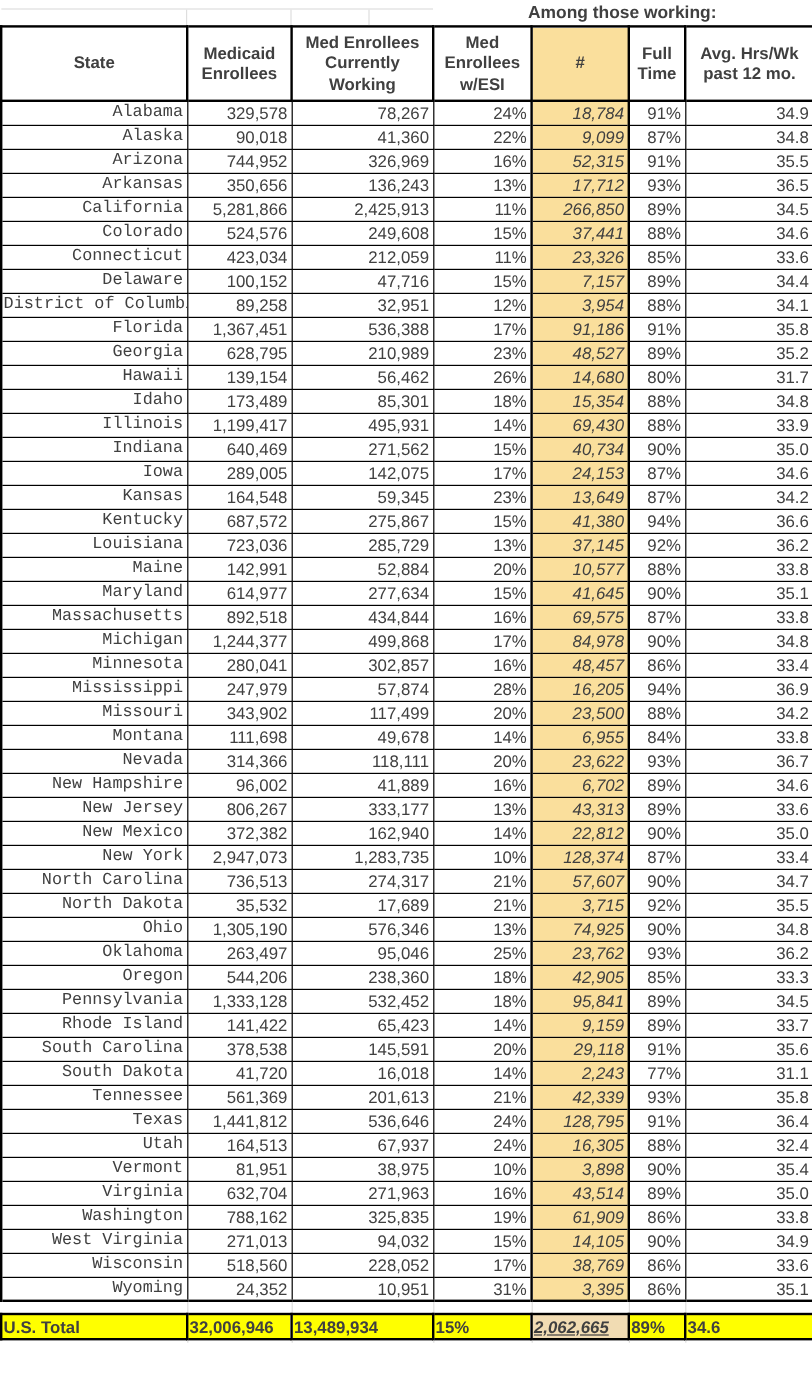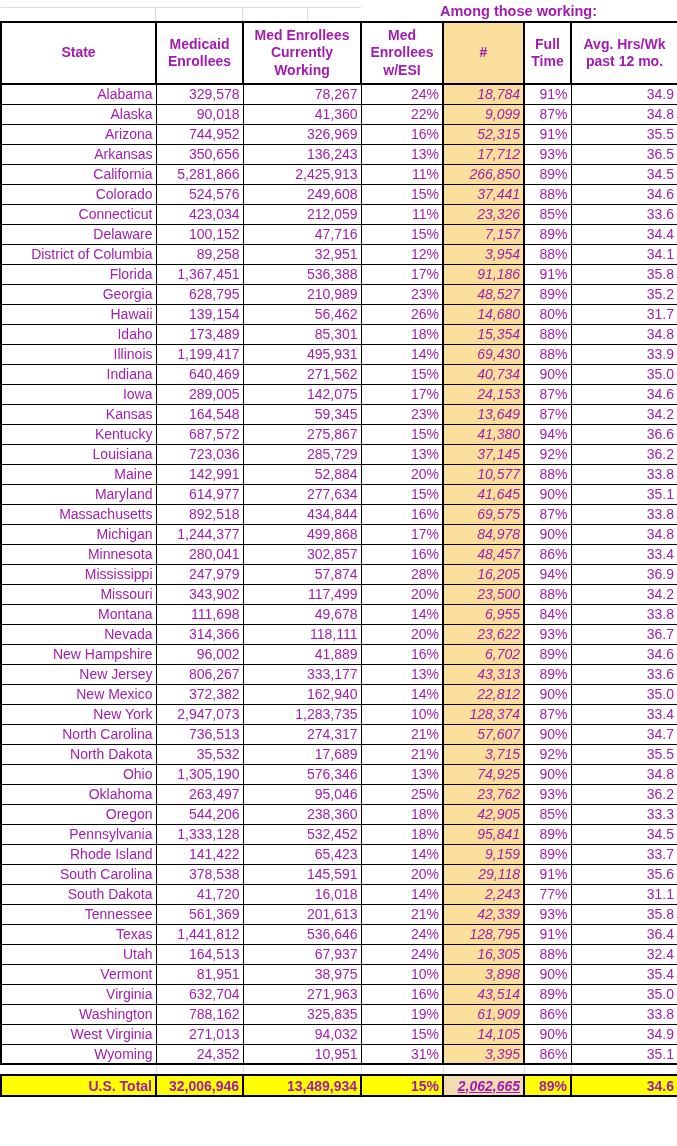--- a/index.html
+++ b/index.html
@@ -1,18 +1,18 @@
 <!DOCTYPE html>
 <html><head>
 <meta charset="utf-8">
 <style>
   html,body{margin:0;padding:0;background:#ffffff;}
   .sheet{
     width:677px;height:1146px;background:#ffffff;overflow:hidden;
-    font-family:"Liberation Sans",sans-serif;color:#a21caf;
+    font-family:"Liberation Sans",sans-serif;color:#404040;
   }
   table{
     border-collapse:collapse;table-layout:fixed;width:677px;
     font-family:"Liberation Sans",sans-serif;font-size:14px;
   }
   td,th{overflow:hidden;box-sizing:border-box;padding:0 3px 0 1px;}
 
   
   tr.toprow th{border:none;height:22px;background:#fff;font-weight:bold;}
   th.ghost{position:relative;padding:0;}
@@ -28,34 +28,34 @@
     border:2px solid #000;height:62px;text-align:center;vertical-align:middle;
     font-weight:bold;white-space:pre-line;line-height:1.25;background:#fff;padding:0 2px;
   }
   tr.hdr th.c-hash{background:#FADF9C;}
 
   
   tbody td{
     border:1px solid #000;height:20px;text-align:right;vertical-align:middle;
     background:#fff;white-space:nowrap;
   }
-  tbody td:first-child{border-left:2px solid #000;}
+  tbody td:first-child{border-left:2px solid #000;font-family:Liberation Mono, monospace;}
   tbody td:last-child{border-right:2px solid #3b82f6;}
   td.c-hash{
     border-left:2px solid #000;border-right:2px solid #000;
     background:#FADF9C;font-style:italic;
   }
 
   
   tr.gap td{border:none;border-top:2px solid #000;border-right:1px solid #dedede;
     height:11px;background:#fff;}
   
   tr.total td{
     border:2px solid #000;height:21px;background:#FFFF00;font-weight:bold;
-    text-align:right;vertical-align:middle;white-space:nowrap;
+    text-align:left;vertical-align:middle;white-space:nowrap;
   }
   tr.total td.c-hash{background:#F1DCB3;font-style:italic;text-decoration:underline;}
   
   tr.bottomgap td{border:none;border-right:1px solid #dedede;height:3px;background:#fff;}
 </style>
 </head>
 <body>
 
 <div class="sheet">
   <table>
@@ -522,20 +522,29 @@
         <tr>
           <td class="c-state">West Virginia</td>
           <td class="c-num">271,013</td>
           <td class="c-num">94,032</td>
           <td class="c-pct">15%</td>
           <td class="c-hash">14,105</td>
           <td class="c-pct">90%</td>
           <td class="c-dec">34.9</td>
         </tr>
         <tr>
+          <td class="c-state">Wisconsin</td>
+          <td class="c-num">518,560</td>
+          <td class="c-num">228,052</td>
+          <td class="c-pct">17%</td>
+          <td class="c-hash">38,769</td>
+          <td class="c-pct">86%</td>
+          <td class="c-dec">33.6</td>
+        </tr>
+        <tr>
           <td class="c-state">Wyoming</td>
           <td class="c-num">24,352</td>
           <td class="c-num">10,951</td>
           <td class="c-pct">31%</td>
           <td class="c-hash">3,395</td>
           <td class="c-pct">86%</td>
           <td class="c-dec">35.1</td>
         </tr>
       </tbody>
     <tfoot>

